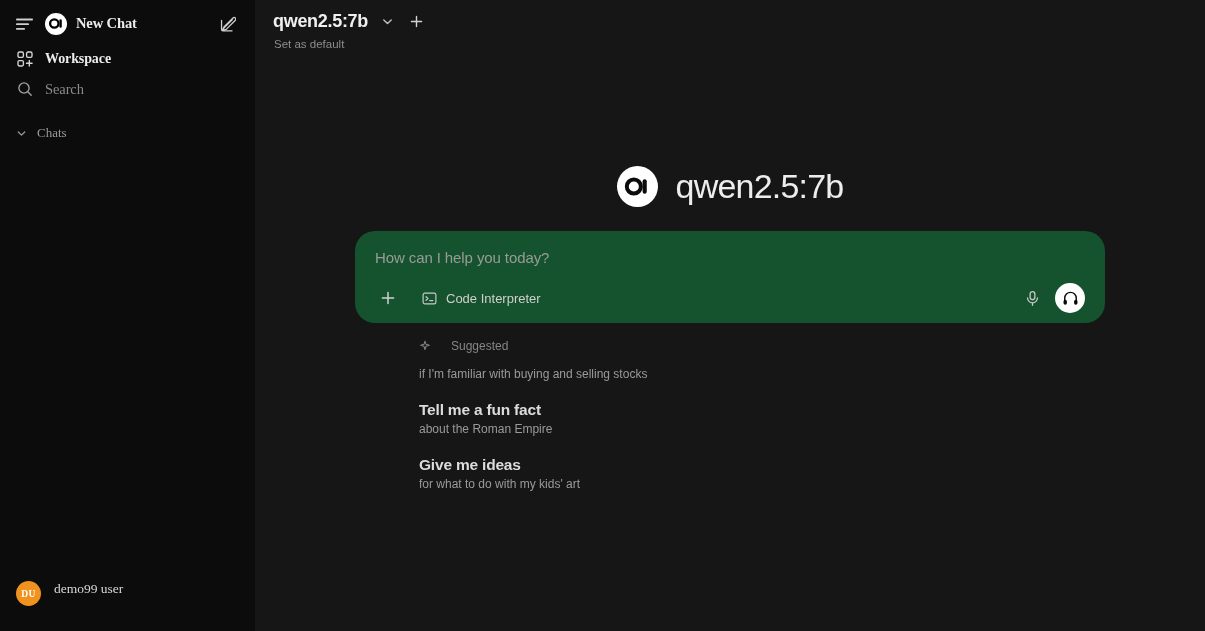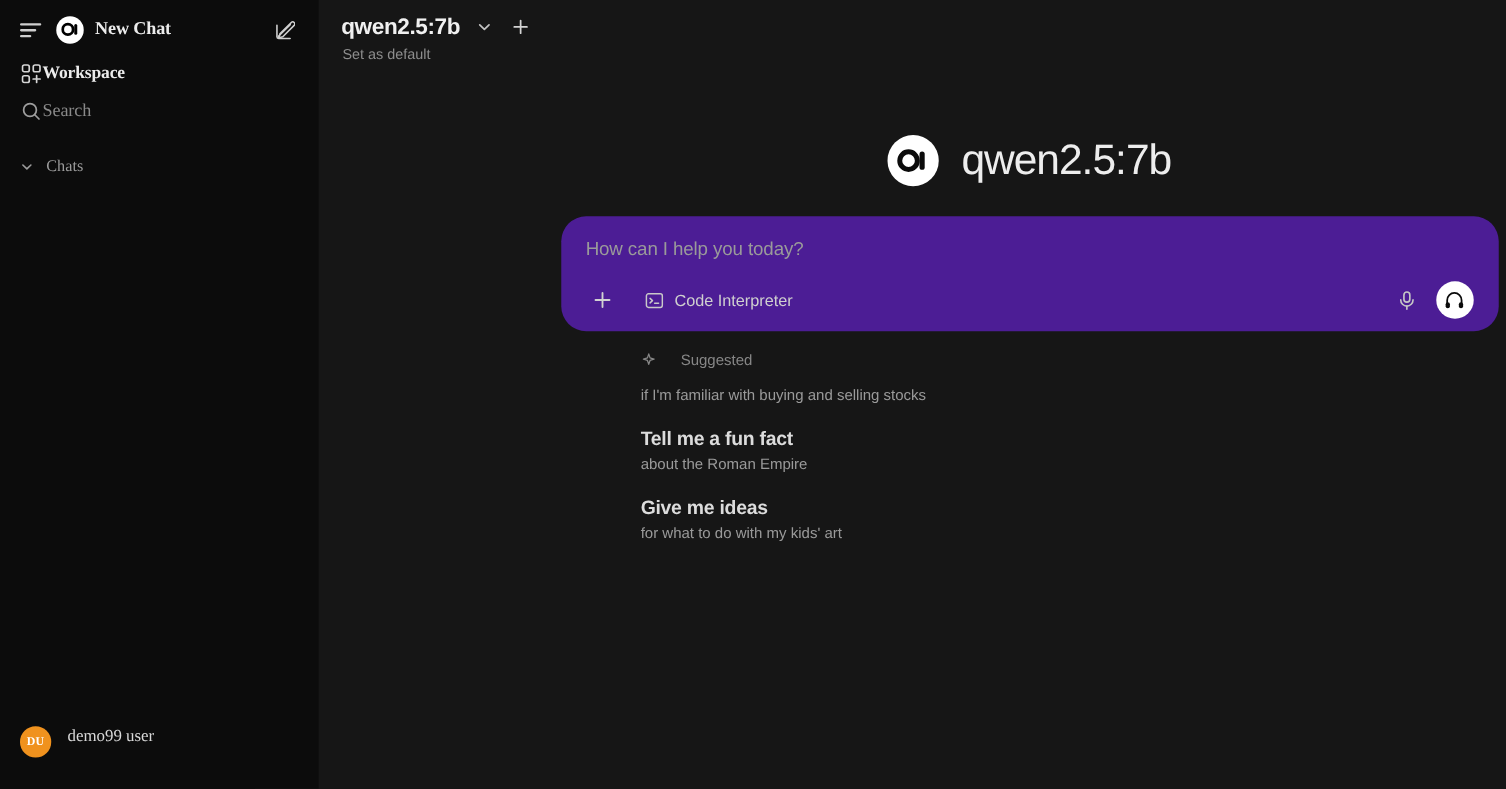--- a/index.html
+++ b/index.html
@@ -40,21 +40,21 @@
     letter-spacing:-0.1px;
   }
   .sb-edit {
     margin-left:auto; width:24px; height:24px;
     display:flex; align-items:center; justify-content:center;
     border-radius:5px; cursor:pointer;
   }
 
   .sb-nav { padding:5px 10px 0 10px; }
   .sb-item {
-    display:flex; align-items:center; 
+    display:flex; align-items:center; gap:11px;
     height:30px; padding:0 6px;
     border-radius:7px; cursor:pointer;
   }
   .sb-item-ico {
     width:18px; height:18px; flex:0 0 18px;
     display:flex; align-items:center; justify-content:center;
   }
   .sb-item-label { font-size:14px; font-weight:700; color:#ececec; letter-spacing:-0.1px; }
   .sb-item-label.muted { color:#8a8a8a; font-weight:400; font-size:14.5px; }
 
@@ -78,21 +78,21 @@
     display:flex; align-items:center; justify-content:center;
     font-size:9.5px; font-weight:700; color:#fff;
     letter-spacing:0.3px; flex:0 0 25px;
   }
   .sb-user-name { font-size:13.5px; color:#d8d8d8; font-weight:400; }
 
   
   #main {
     flex:1 1 auto; height:631px;
     background:#161616;
-    display:flex; 
+    display:flex; flex-direction:column;
     position:relative; overflow:hidden;
   }
   #topbar {
     height:58px; flex:0 0 58px;
     padding:9px 16px 0 18px;
     display:flex; flex-direction:column; align-items:flex-start;
   }
   .tb-row { display:flex; align-items:center; gap:9px; height:24px; }
   .tb-model {
     font-size:18px; font-weight:700; color:#f0f0f0;
@@ -125,21 +125,21 @@
   }
   .hero-title {
     font-size:34px; font-weight:400; color:#ededed;
     letter-spacing:-0.8px;
   }
 
   
   .composer-wrap { width:750px; }
   .composer {
     width:750px;
-    background:#4c1d95;
+    background:#14532d;
     border-radius:20px;
     padding:18px 20px 10px 20px;
     position:relative;
   }
   .composer-placeholder {
     font-size:15px; color:#9a9a9a;
     margin-bottom:17px; letter-spacing:-0.1px;
   }
   .composer-bottom {
     display:flex; align-items:center; gap:14px; height:30px;

